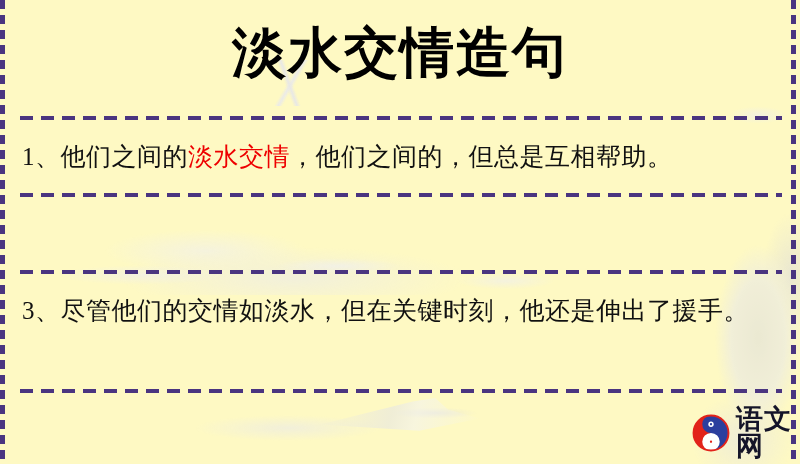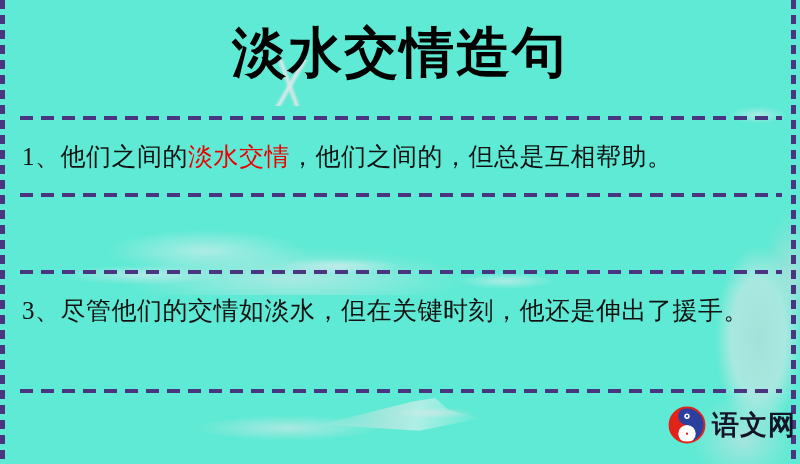--- a/index.html
+++ b/index.html
@@ -8,21 +8,21 @@
     background: #ffffff;
   }
   body {
     font-family: "Liberation Serif", "DejaVu Serif", serif;
   }
 
   #page {
     position: relative;
     width: 800px;
     height: 464px;
-    background: #5eead4;
+    background: #fef9c3;
     overflow: hidden;
     box-sizing: border-box;
   }
 
   
   .wm {
     position: absolute;
     pointer-events: none;
     opacity: 0.55;
   }
@@ -144,21 +144,21 @@
     letter-spacing: 0.5px;
   }
   .kw {
     color: #ee0000;
     font-weight: 400;
   }
 
   
   #logo {
     position: absolute;
-    left: 668px;
+    left: 692px;
     top: 406px;
     display: flex;
     align-items: center;
     gap: 6px;
   }
   .logo-mark {
     width: 38px;
     height: 38px;
     flex: 0 0 38px;
   }

